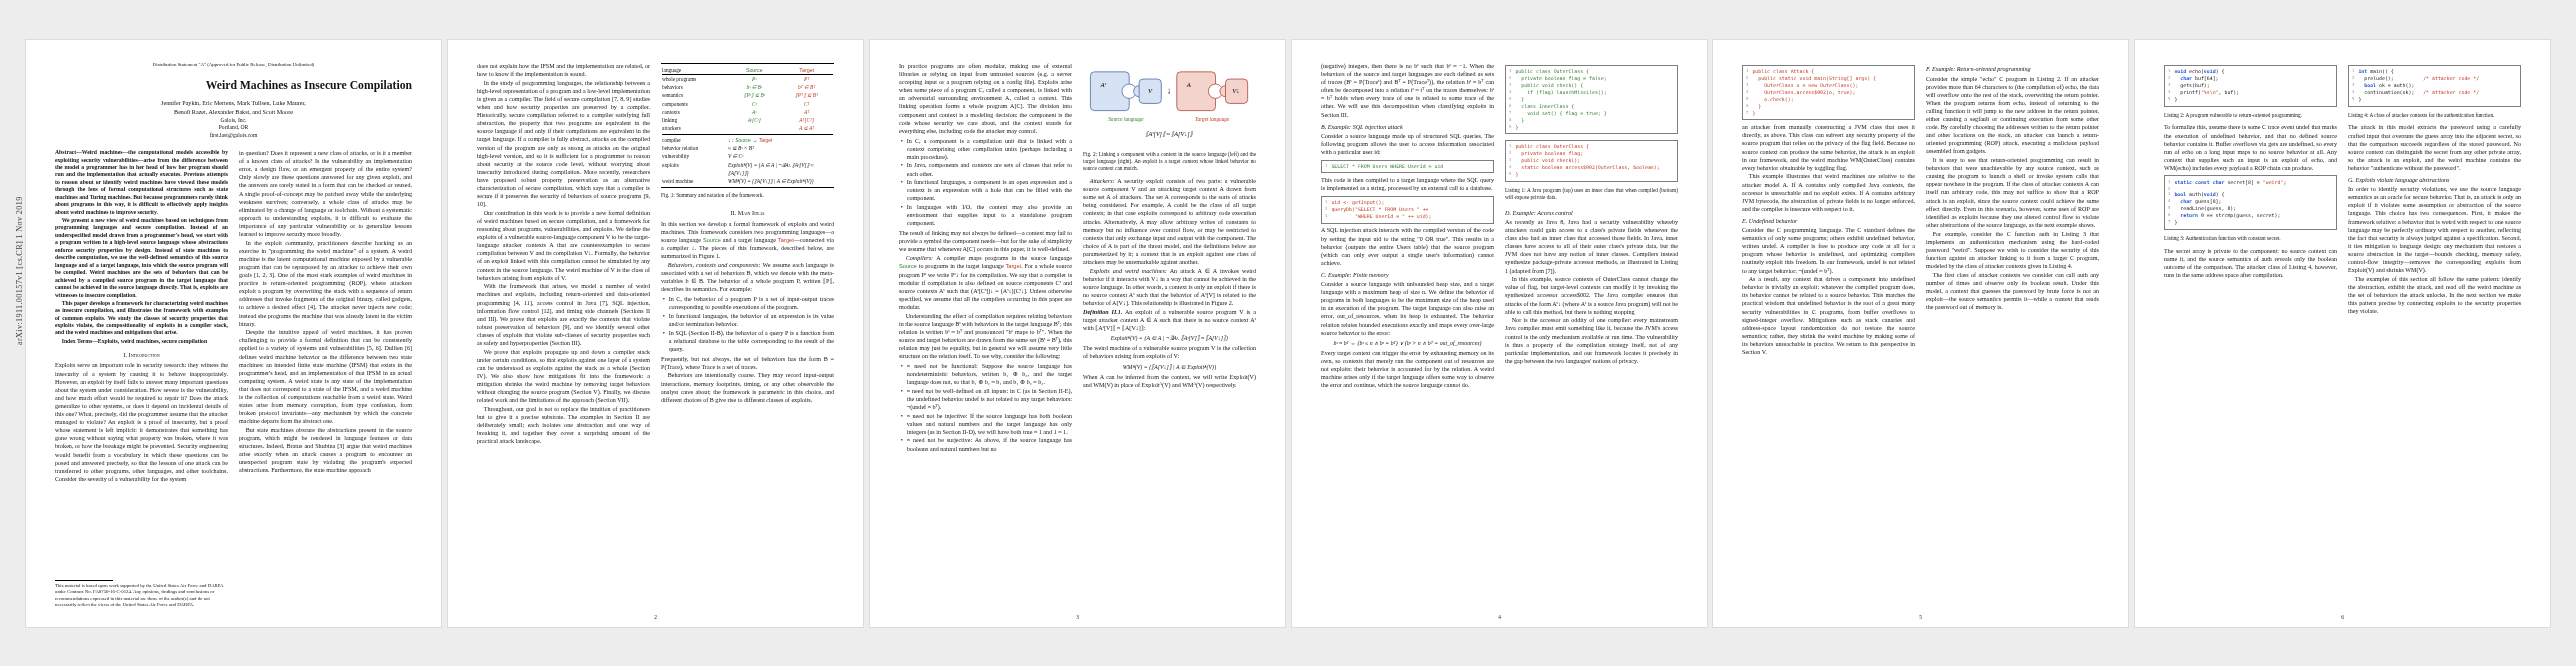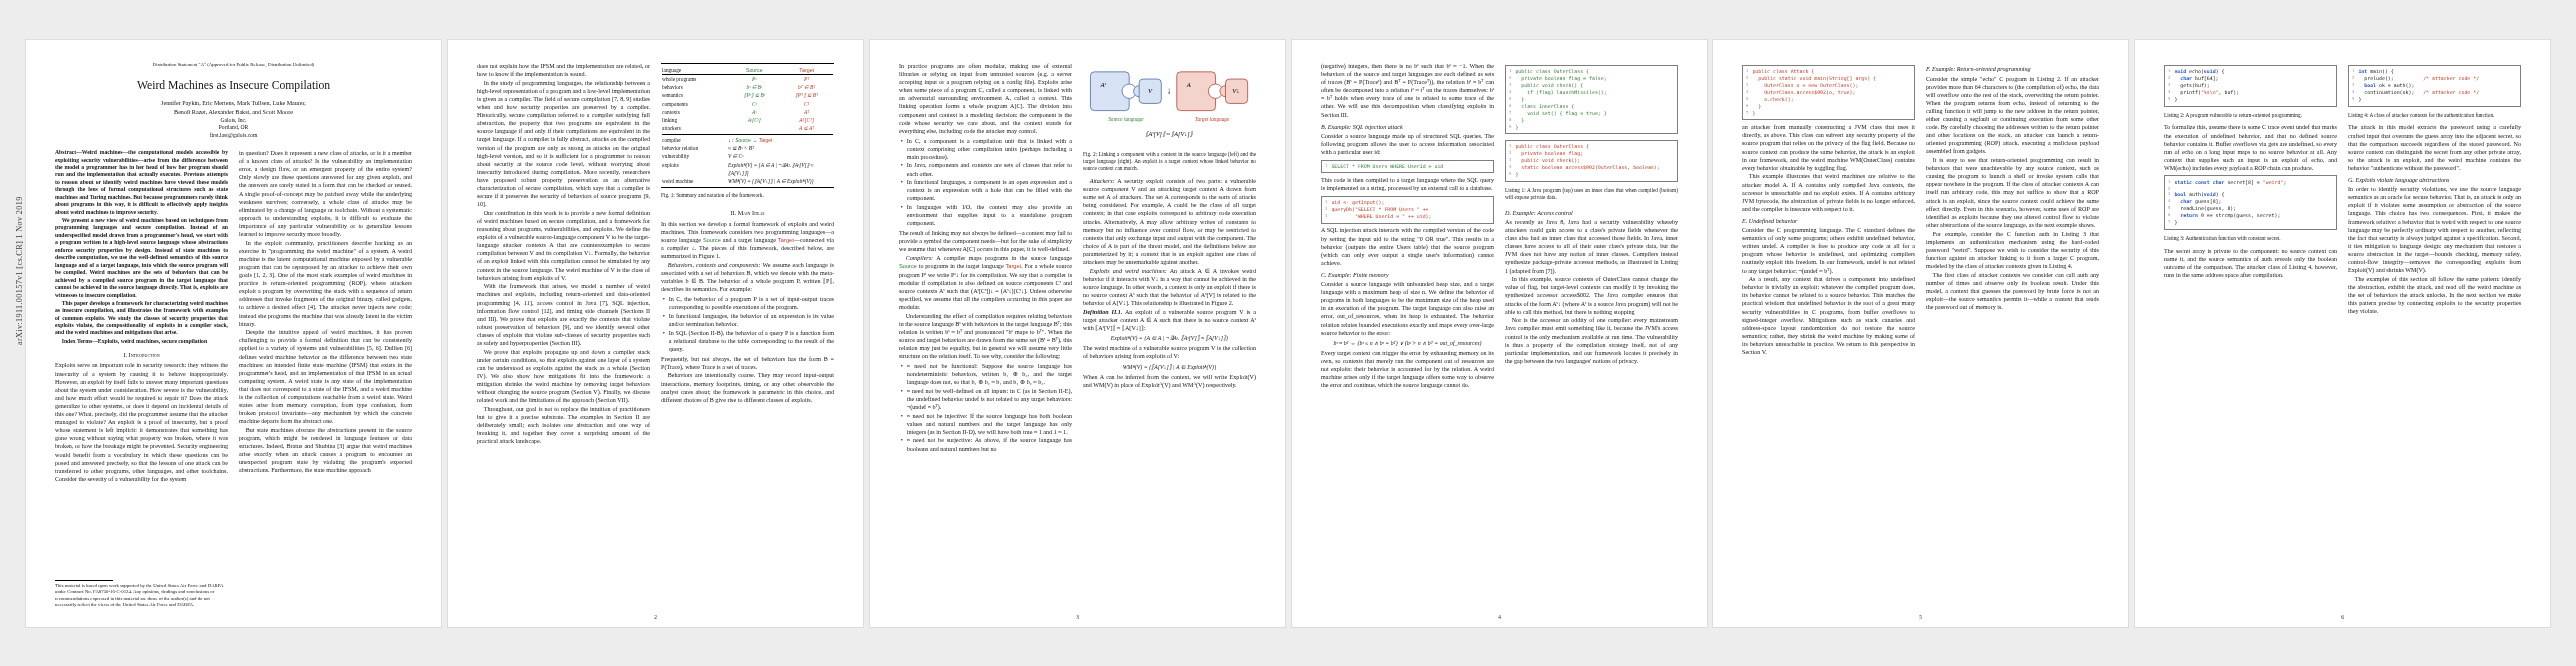--- a/index.html
+++ b/index.html
@@ -2,21 +2,21 @@
 <html style="font-size:9px"><head>
 <meta charset="utf-8">
 <title>Weird Machines as Insecure Compilation</title>
 <style>
 *{margin:0;padding:0;box-sizing:border-box}
 html,body{width:2576px;height:667px;background:#ededed;font-family:"Liberation Serif",serif;color:#141414}
 #canvas{position:relative;width:2576px;height:667px;overflow:hidden;background:#ededed}
 .page{position:absolute;top:39px;width:417px;height:589px;background:#ffffff;border:0.6px solid #dcdcdc;padding:22px 29px 19px;display:flex;flex-direction:column}
 .sidebar-arxiv{position:absolute;left:14.5px;top:345px;transform:rotate(-90deg);transform-origin:0 0;font-size:8.3px;letter-spacing:0.3px;color:#3d3d3d;white-space:nowrap}
 .dist{text-align:center;font-size:4.9px;margin-bottom:12.2px}
-.title{text-align:center;font-size:11.7px;font-weight:normal;margin-bottom:7.2px}
+.title{text-align:right;font-size:11.7px;font-weight:bold;margin-bottom:7.2px}
 .authors{text-align:center;font-size:6.1px;line-height:1.35}
 .aff{text-align:center;font-size:5.6px;line-height:1.32;margin-top:1.1px}
 .frontgap{height:10px}
 .cols{display:flex;justify-content:space-between;flex:1;overflow:hidden}
 .colm{width:173px;height:100%;overflow:hidden;display:flex;flex-direction:column}
 .colm>*{flex-shrink:0}
 .para{font-size:6.1px;line-height:1.33;text-align:justify;text-indent:6.7px;margin-bottom:0.6px}
 .ni{text-indent:0}
 .ab{font-weight:bold;font-size:5.7px;line-height:1.31}
 .lead{font-style:italic}

